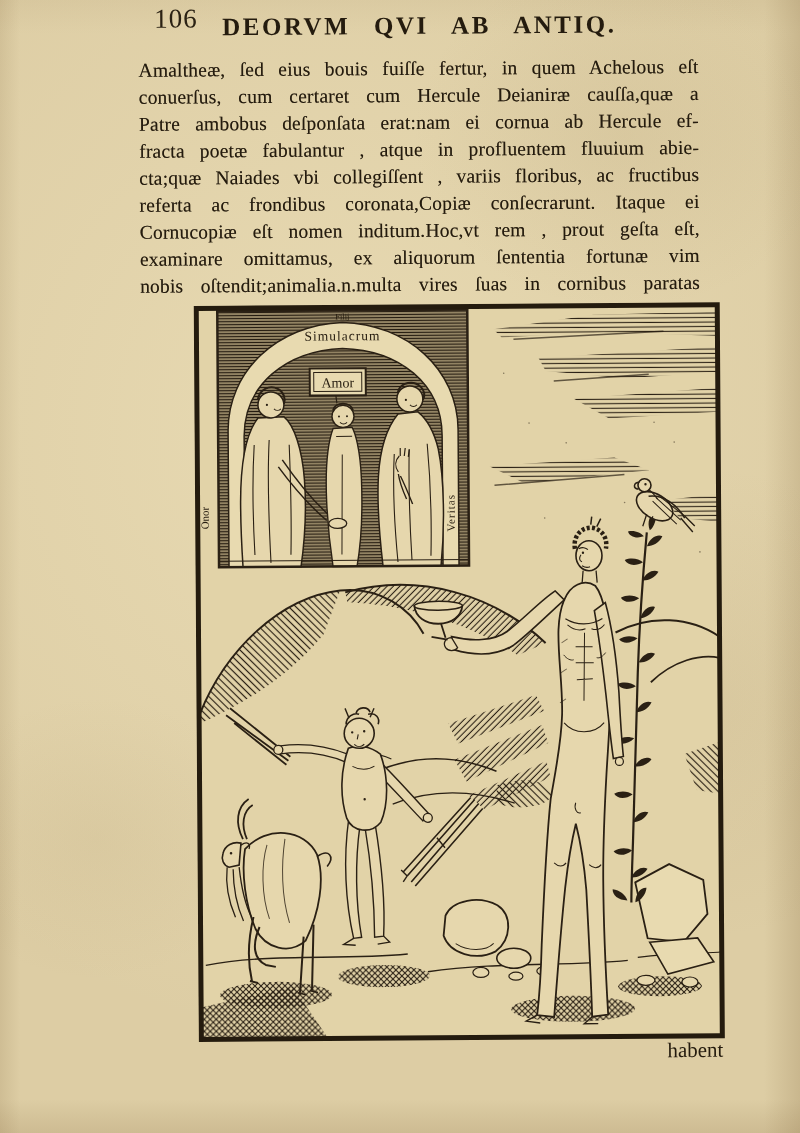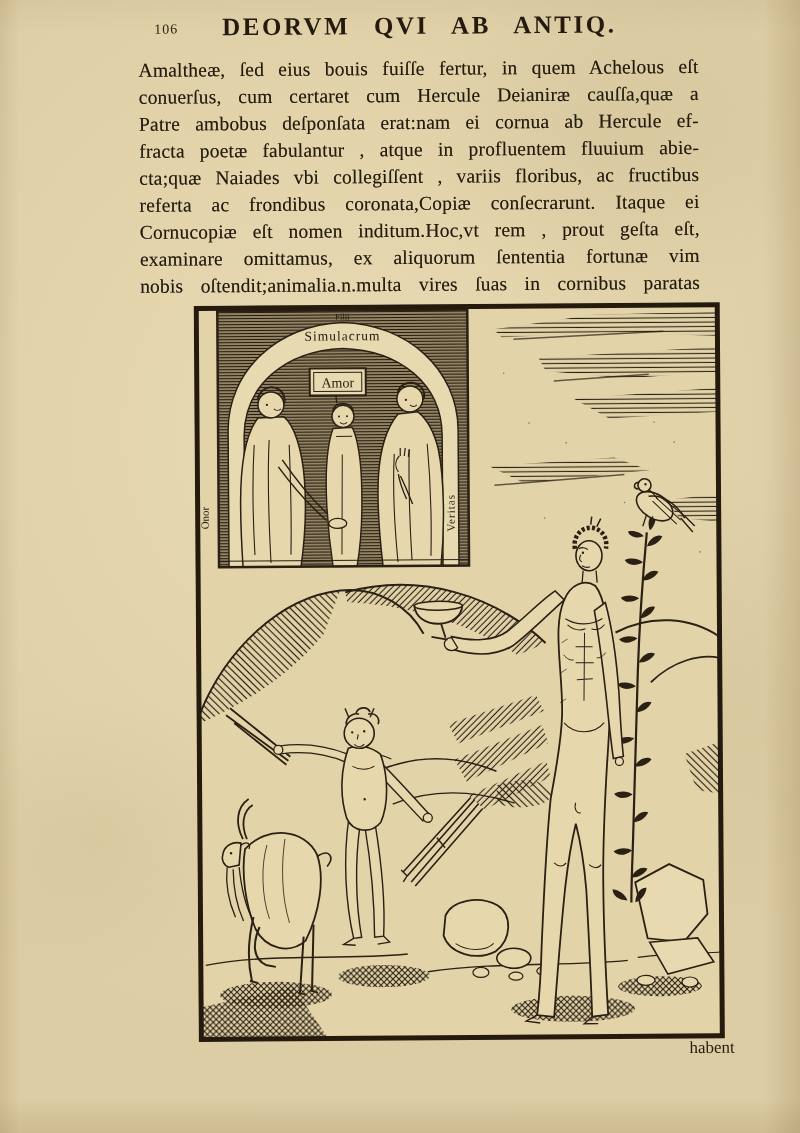--- a/index.html
+++ b/index.html
@@ -13,28 +13,28 @@
     font-family:"Liberation Serif","DejaVu Serif",serif;
     color:#2b2214;
   }
   .mottle{position:absolute;inset:0;pointer-events:none;
     background:
       radial-gradient(38% 22% at 78% 12%, rgba(148,124,78,.10), rgba(0,0,0,0) 70%),
       radial-gradient(30% 18% at 12% 74%, rgba(148,124,78,.08), rgba(0,0,0,0) 70%),
       radial-gradient(45% 30% at 88% 62%, rgba(148,124,78,.09), rgba(0,0,0,0) 70%);
   }
   .content{position:absolute;inset:0;transform:rotate(-0.4deg);transform-origin:400px 560px;}
-  .pagenum{position:absolute;left:158px;top:20px;font-size:14px;letter-spacing:1px;}
+  .pagenum{position:absolute;left:158px;top:2px;font-size:27px;letter-spacing:1px;}
   .header{position:absolute;left:143px;top:12px;width:560px;text-align:center;
     font-size:25px;letter-spacing:2.5px;word-spacing:15px;font-weight:bold;color:#241b0e;}
   .bodytext{position:absolute;left:142px;top:55px;width:560px;font-size:19.5px;color:#241b0e;}
   .bodytext .ln{height:27px;line-height:27px;text-align:justify;text-align-last:justify;
     white-space:normal;letter-spacing:.2px;text-shadow:0 0 .5px rgba(43,34,20,.55);}
   .woodcut{position:absolute;left:195px;top:304px;width:528px;height:738px;}
-  .catchword{position:absolute;left:686px;top:1040px;font-size:17px;color:#241b0e;}
+  .catchword{position:absolute;left:664px;top:1040px;font-size:21px;color:#241b0e;}
   .ghost{position:absolute;left:480px;top:570px;width:230px;height:330px;opacity:.55;pointer-events:none;
     background:repeating-linear-gradient(0deg, rgba(0,0,0,0) 0 16px, rgba(104,108,62,.07) 16px 23px);}
   svg text{font-family:"Liberation Serif","DejaVu Serif",serif;fill:#241b0e;}
 </style>
 </head>
 <body>
 
 <div class="page">
   <div class="mottle"></div>
   <div class="content">

